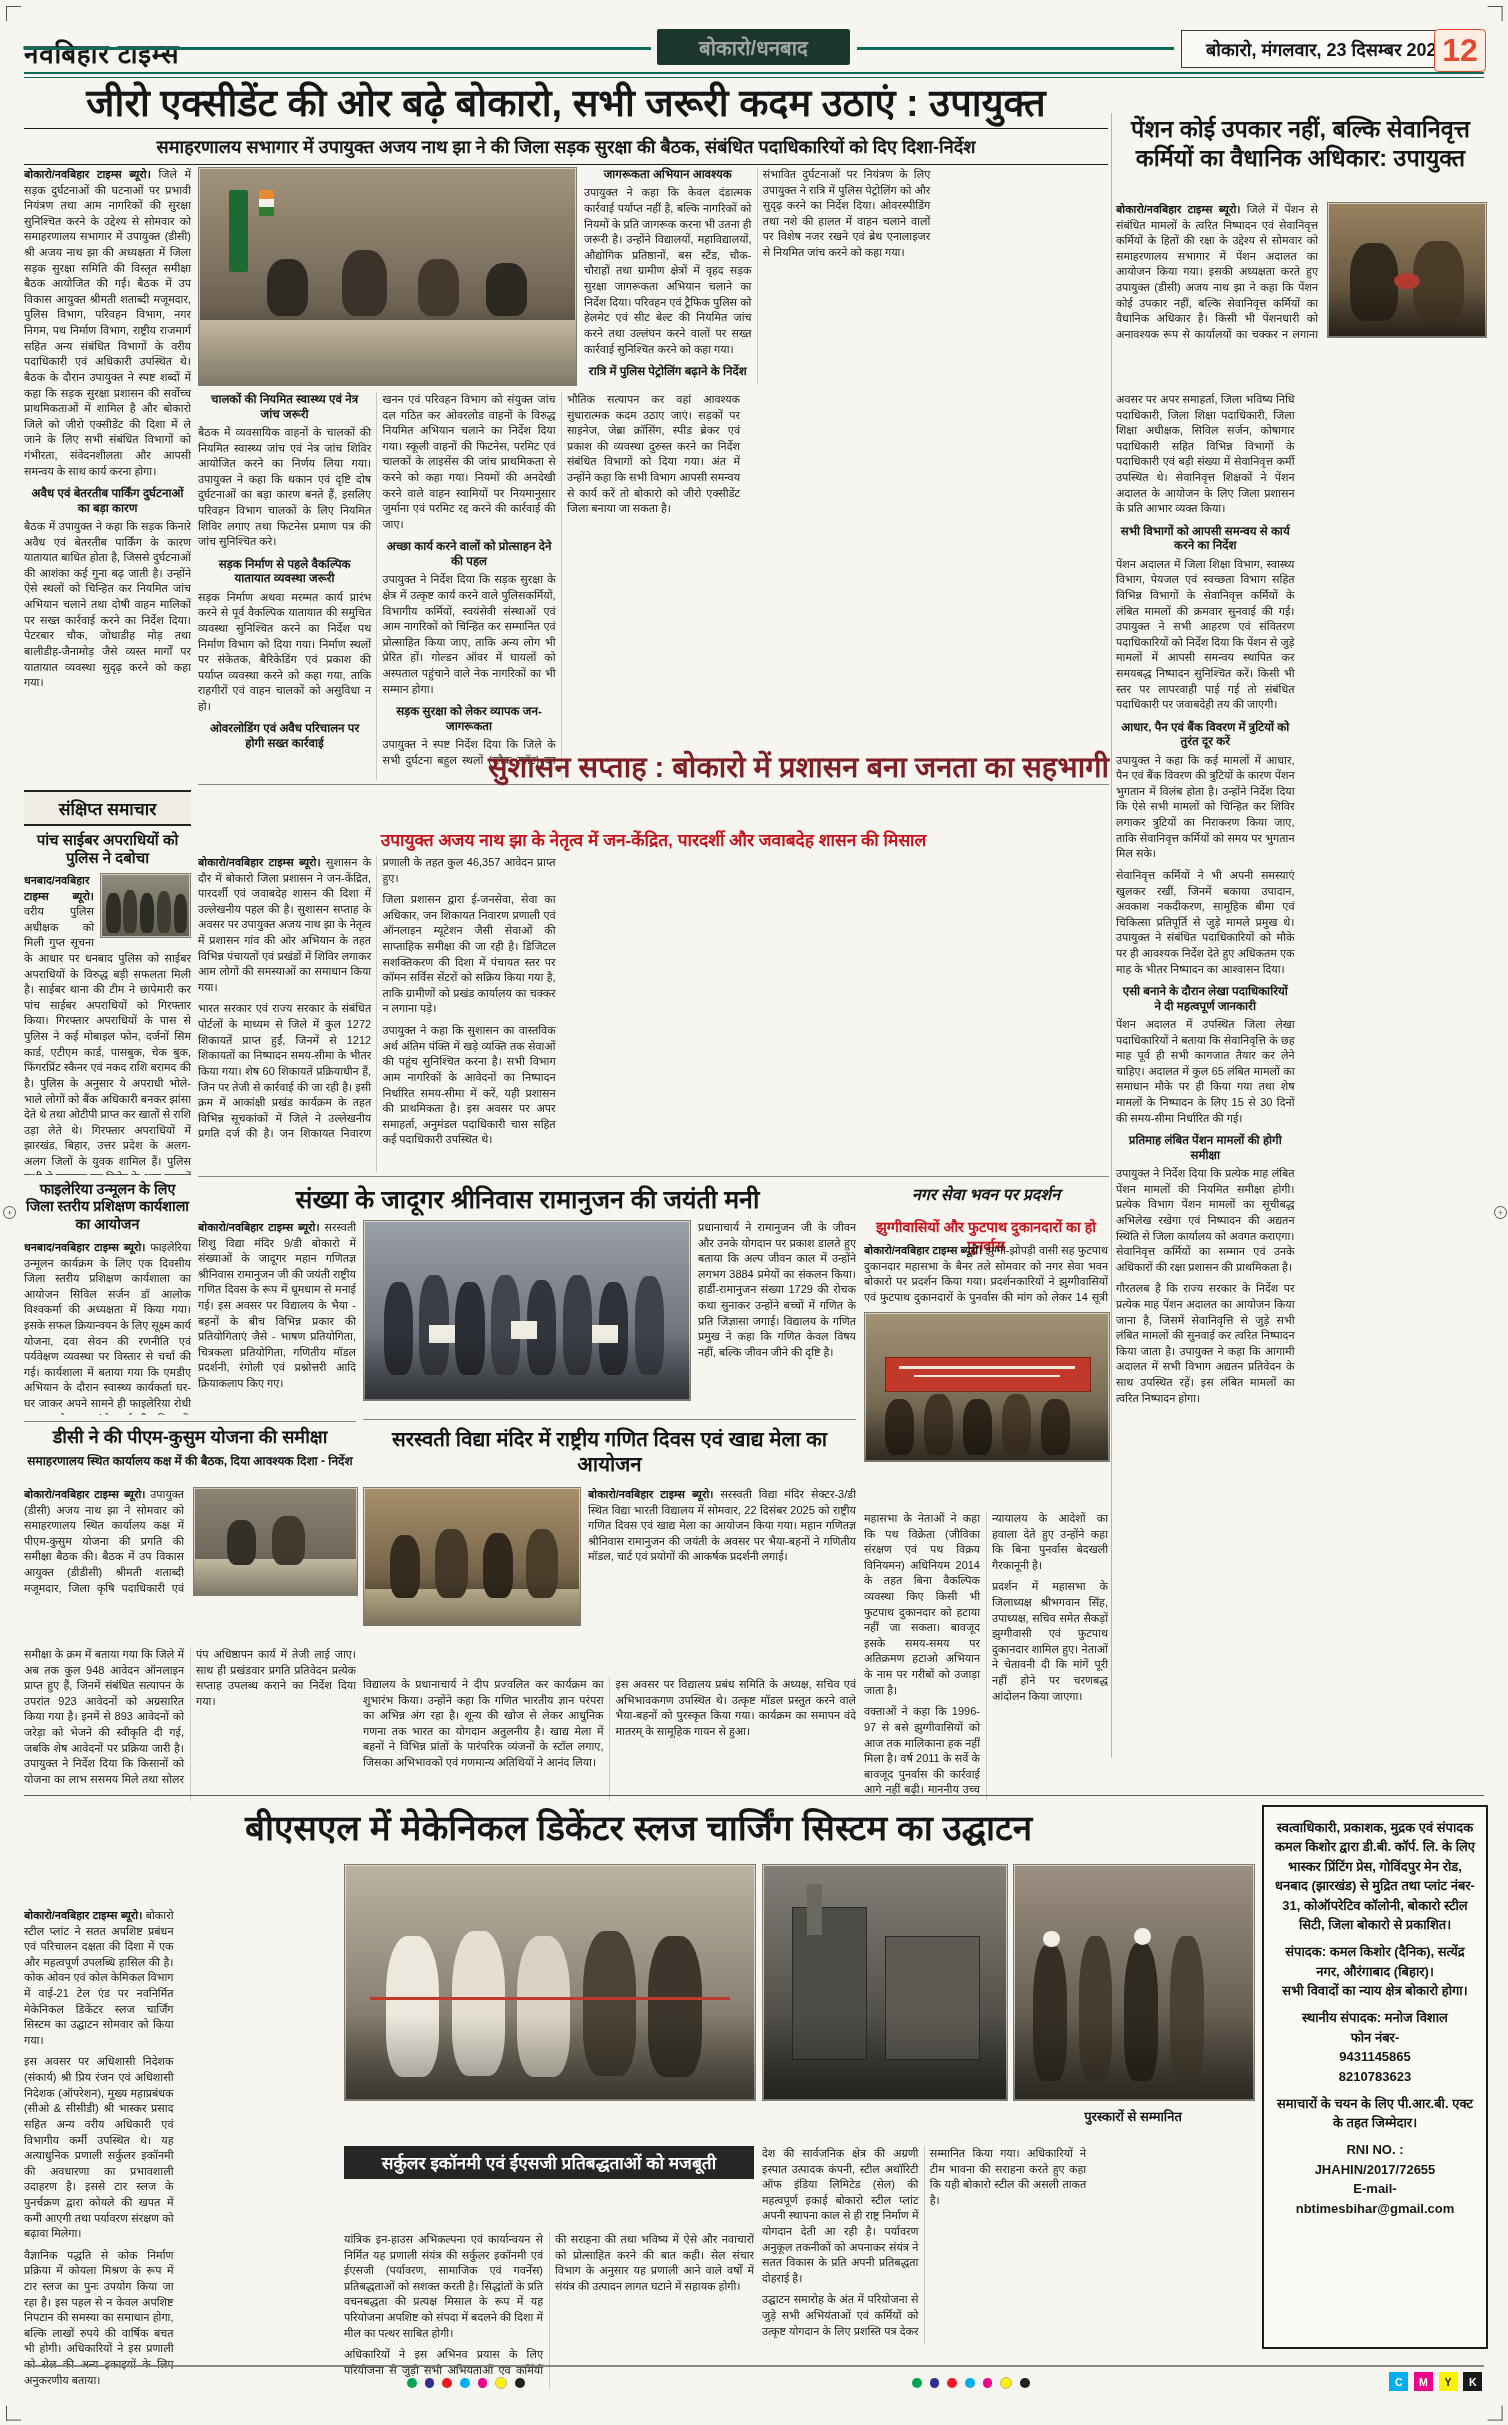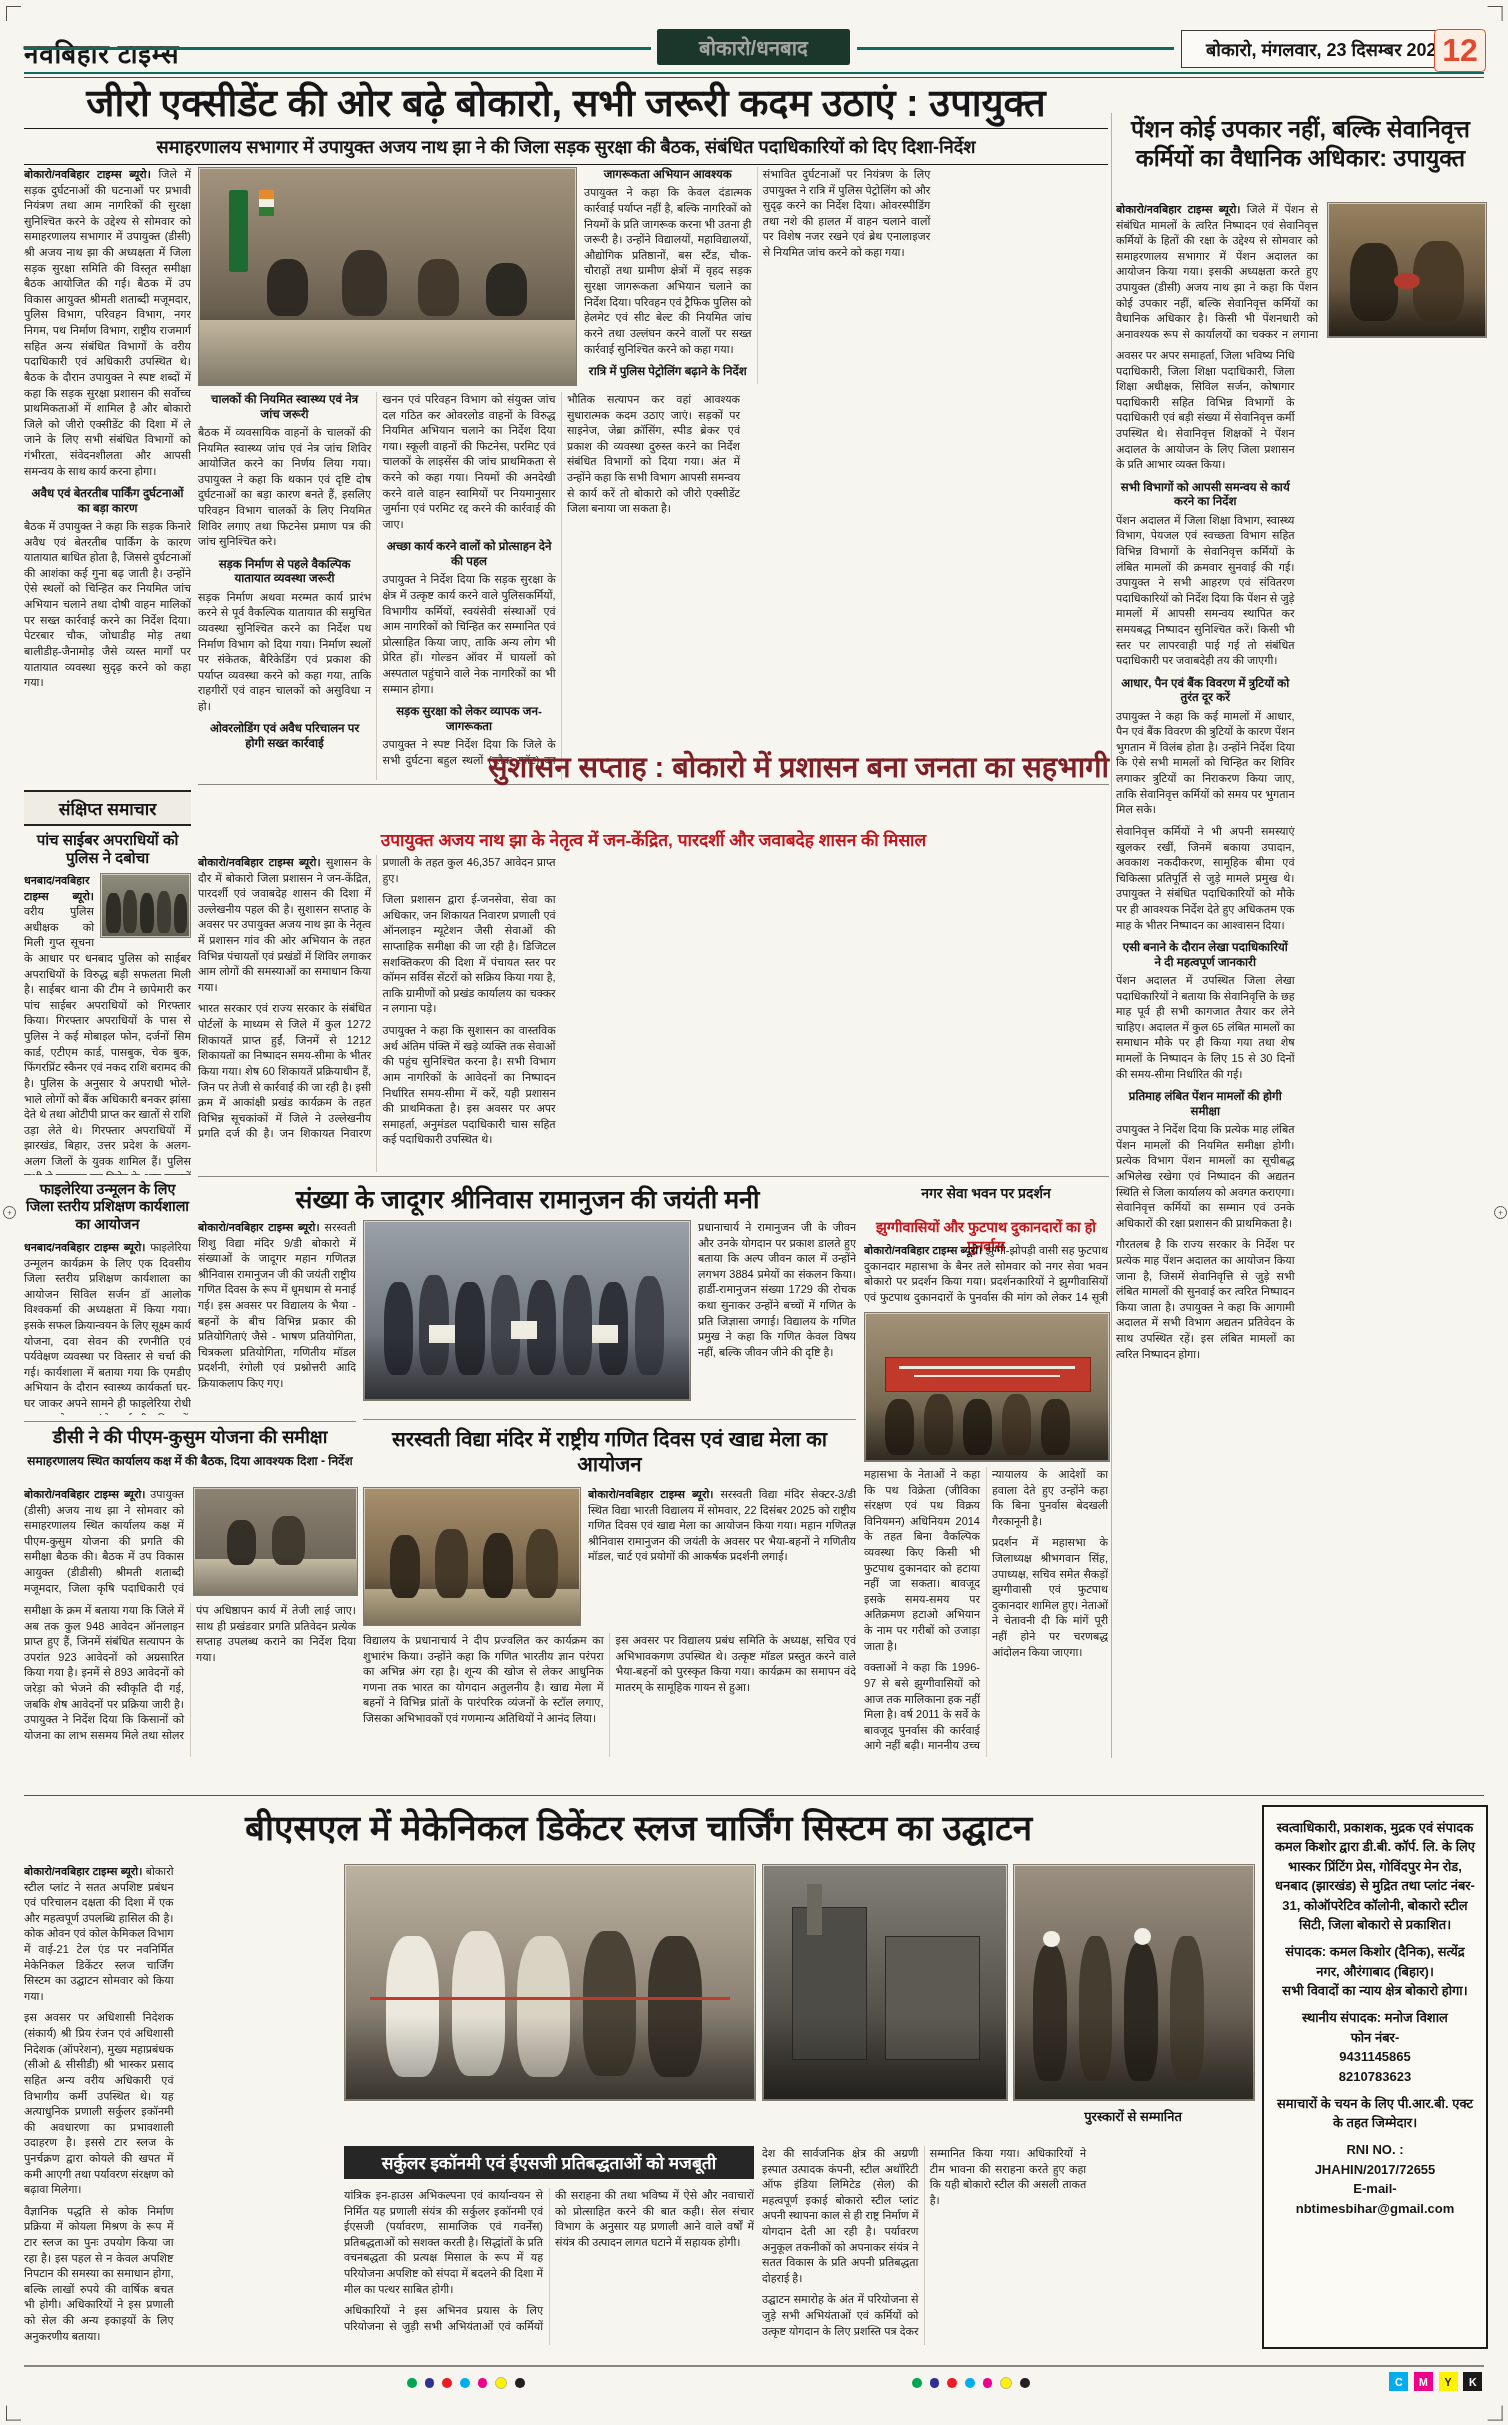--- a/index.html
+++ b/index.html
@@ -4,21 +4,21 @@
 <style>
   html,body{margin:0;padding:0;background:#d8d5cc;}
   .page{position:relative;width:1508px;height:2426px;background:#f7f5ef;color:#161616;
         font-family:"Liberation Sans","DejaVu Sans",sans-serif;overflow:hidden;}
   .abs{position:absolute;}
   .bold{font-weight:bold;}
   .center{text-align:center;}
   .bodytxt{font-size:11px;line-height:1.42;text-align:justify;overflow:hidden;}
   .byline{font-weight:bold;}
   .colsub{font-weight:bold;text-align:center;font-size:11.7px;margin:6.8px 3px 3.8px;line-height:1.25;}
-  .cols2{column-count:2;column-gap:12px;column-rule:0.8px solid #cdc9bf;column-fill:auto;}
+  .cols2{column-count:2;column-gap:12px;column-rule:0.8px solid #cdc9bf;column-fill:auto;margin-top:44px;}
   .cols3{column-count:3;column-gap:11.3px;column-rule:0.8px solid #cdc9bf;column-fill:auto;}
   .cols5{column-count:5;column-gap:11.3px;column-rule:0.8px solid #cdc9bf;column-fill:auto;}
   .para{margin:0 0 6px 0;}
   .photo{position:absolute;border:0.8px solid #807a6e;box-shadow:0 0 0 0.8px #e8e4da inset;overflow:hidden;}
   .photo .vig{position:absolute;left:0;right:0;bottom:0;height:36%;background:linear-gradient(0deg,rgba(0,0,0,.38),rgba(0,0,0,0));}
   .blob{position:absolute;border-radius:40% 40% 30% 30%;}
   .hr{position:absolute;height:0.8px;background:#8a877e;}
   .vr{position:absolute;width:0.8px;background:#b7b3a8;}
   .masthead-name{font-size:26px;font-weight:bold;letter-spacing:0.8px;}
   .section-box{background:#1b372c;color:#a3a3a3;font-size:20.4px;font-weight:bold;
@@ -214,21 +214,21 @@
   <div class="abs bodytxt" style="left:588px;top:1487px;width:268px;height:137px;">
     <span class="byline">बोकारो/नवबिहार टाइम्स ब्यूरो।</span>
     <span>सरस्वती विद्या मंदिर सेक्टर-3/डी स्थित विद्या भारती विद्यालय में सोमवार, 22 दिसंबर 2025 को राष्ट्रीय गणित दिवस एवं खाद्य मेला का आयोजन किया गया। महान गणितज्ञ श्रीनिवास रामानुजन की जयंती के अवसर पर भैया-बहनों ने गणितीय मॉडल, चार्ट एवं प्रयोगों की आकर्षक प्रदर्शनी लगाई।</span>
   </div>
   <div class="abs bodytxt cols2" style="left:363px;top:1633px;width:493px;height:124px;">
     <div class="para">विद्यालय के प्रधानाचार्य ने दीप प्रज्वलित कर कार्यक्रम का शुभारंभ किया। उन्होंने कहा कि गणित भारतीय ज्ञान परंपरा का अभिन्न अंग रहा है। शून्य की खोज से लेकर आधुनिक गणना तक भारत का योगदान अतुलनीय है। खाद्य मेला में बहनों ने विभिन्न प्रांतों के पारंपरिक व्यंजनों के स्टॉल लगाए, जिसका अभिभावकों एवं गणमान्य अतिथियों ने आनंद लिया।</div>
     <div class="para">इस अवसर पर विद्यालय प्रबंध समिति के अध्यक्ष, सचिव एवं अभिभावकगण उपस्थित थे। उत्कृष्ट मॉडल प्रस्तुत करने वाले भैया-बहनों को पुरस्कृत किया गया। कार्यक्रम का समापन वंदे मातरम् के सामूहिक गायन से हुआ।</div>
   </div>
 
   <div class="hr" style="left:864px;top:1176px;width:244px;"></div>
-  <div class="abs news-head" style="left:864px;top:1185px;width:244px;font-size:14px;">नगर सेवा भवन पर प्रदर्शन</div>
+  <div class="abs news-head" style="left:864px;top:1185px;width:244px;font-size:16px;font-style:italic;">नगर सेवा भवन पर प्रदर्शन</div>
   <div class="abs sec-sub-red" style="left:864px;top:1217px;width:244px;font-size:14.3px;">झुग्गीवासियों और फुटपाथ दुकानदारों का हो पुनर्वास</div>
   <div class="abs bodytxt" style="left:864px;top:1243px;width:244px;height:63px;">
     <span class="byline">बोकारो/नवबिहार टाइम्स ब्यूरो।</span>
     <span>झुग्गी-झोपड़ी वासी सह फुटपाथ दुकानदार महासभा के बैनर तले सोमवार को नगर सेवा भवन बोकारो पर प्रदर्शन किया गया। प्रदर्शनकारियों ने झुग्गीवासियों एवं फुटपाथ दुकानदारों के पुनर्वास की मांग को लेकर 14 सूत्री मांगपत्र सौंपा।</span>
   </div>
   <div class="photo" style="left:864px;top:1312px;width:244px;height:148px;background:linear-gradient(180deg,#a39276 0%,#7c6f58 55%,#4c4335 100%);">
     <div class="abs" style="left:8%;top:30%;width:84%;height:22%;background:#c0392b;border:0.8px solid #7e241b;"></div>
     <div class="abs" style="left:14%;top:36%;width:72%;height:2.3px;background:#f4e9dd;"></div>
     <div class="abs" style="left:20%;top:42%;width:60%;height:2.3px;background:#f4e9dd;"></div>
     <div class="blob" style="left:8%;top:58%;width:12%;height:38%;background:#33291d;"></div>

